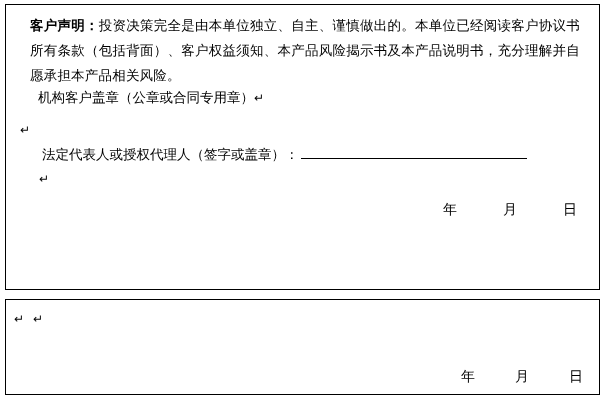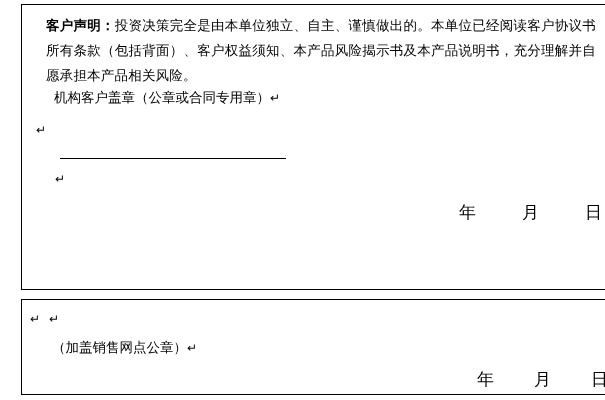--- a/index.html
+++ b/index.html
@@ -11,21 +11,20 @@
     width: 605px;
     height: 400px;
     font-family: "Liberation Serif", "DejaVu Serif", serif;
     color: #000000;
     overflow: hidden;
   }
   .page {
     position: relative;
     width: 582px;
     height: 400px;
-    margin-left: 16px;
   }
   .box {
     position: absolute;
     border: 1px solid #000000;
     box-sizing: border-box;
     background: #ffffff;
   }
   #box-declaration {
     left: 5px;
     top: 4px;
@@ -70,21 +69,21 @@
   .sig-rule {
     display: inline-block;
     width: 226px;
     border-bottom: 1px solid #000000;
     height: 12px;
     vertical-align: baseline;
     margin-left: 2px;
   }
   .date-row {
     position: absolute;
-    font-size: 17px;
+    font-size: 14px;
     white-space: nowrap;
     letter-spacing: 0px;
   }
   #date-row-declaration {
     left: 437px;
     top: 196px;
   }
   #date-row-stamp {
     left: 461px;
     top: 368px;
@@ -134,38 +133,35 @@
       <span class="lead">客户声明：</span><span>投资决策完全是由本单位独立、自主、谨慎做出的。本单位已经阅读客户协议书所有条款（包括背面）、客户权益须知、本产品风险揭示书及本产品说明书，充分理解并自愿承担本产品相关风险。</span>
     </div>
 
     <div class="indent-line" id="line-org-seal">
       <span>机构客户盖章（公章或合同专用章）</span><span class="pilcrow">↵</span>
     </div>
 
     <div class="mark pilcrow" id="mark-1">↵</div>
 
     <div class="indent-line" id="line-legal-rep">
-      <span class="sig-rule"></span>
+      <span>法定代表人或授权代理人（签字或盖章）：</span><span class="sig-rule"></span>
     </div>
 
     <div class="mark pilcrow" id="mark-2">↵</div>
 
     <div class="date-row" id="date-row-declaration">
       <span class="unit">年</span><span class="gap"></span><span class="unit">月</span><span class="gap"></span><span class="unit">日</span>
     </div>
 
   </div>
 
   <div class="box" id="box-stamp">
   </div>
 
   <div class="mark pilcrow" id="mark-3">↵</div>
   <div class="mark pilcrow" id="mark-4">↵</div>
 
-  <div id="stamp-note">
-    <span>（加盖销售网点公章）</span><span class="pilcrow">↵</span>
-  </div>
 
   <div class="date-row" id="date-row-stamp">
     <span class="unit">年</span><span class="gap-sm"></span><span class="unit">月</span><span class="gap-sm"></span><span class="unit">日</span>
   </div>
 
 </div>
 
 </body></html>

